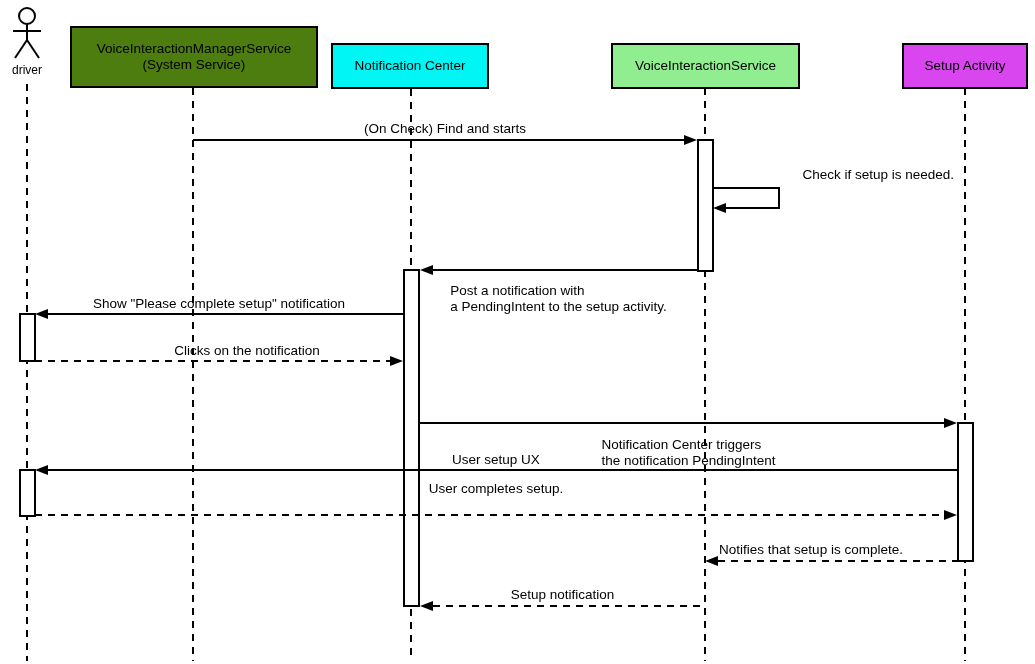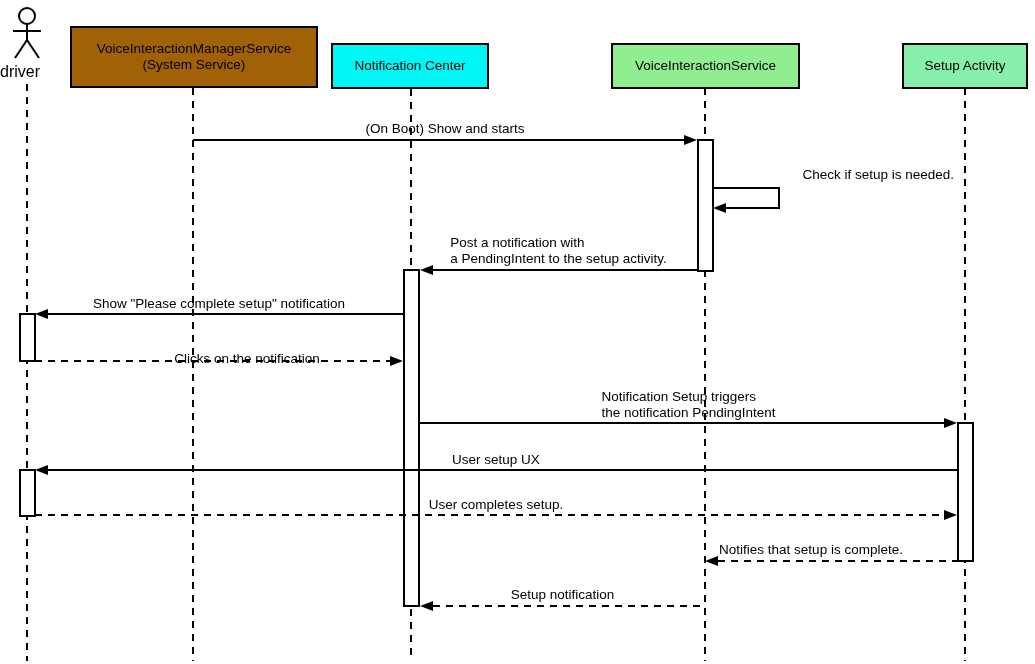--- a/index.html
+++ b/index.html
@@ -41,27 +41,27 @@
   .arr{position:absolute;width:0;height:0;border-top:5px solid transparent;border-bottom:5px solid transparent;z-index:5;}
   .arr-r{border-left:13px solid #000;}
   .arr-l{border-right:13px solid #000;}
   
   .mlabel{
     position:absolute;
     font-size:13.5px;line-height:15.5px;
     text-align:center;white-space:pre-line;
     z-index:6;
   }
-  .mlabel.block{display:flex;justify-content:center;}
+  .mlabel.block{display:flex;justify-content:center;margin-top:48px;}
   .mlabel.block span{text-align:left;white-space:pre-line;display:inline-block;}
   
   .actor-svg{position:absolute;left:8px;top:5px;z-index:4;}
   .actor-label{
     position:absolute;left:0px;top:63px;width:54px;
-    text-align:left;font-size:16px;z-index:4;
+    text-align:center;font-size:12px;z-index:4;
   }
 </style>
 </head>
 <body>
 
 <div class="diagram">
 
   <div class="lifeline" style="left:26px;top:84px;height:577px"></div>
   <div class="lifeline" style="left:192px;top:88px;height:573px"></div>
   <div class="lifeline" style="left:410px;top:89px;height:572px"></div>
@@ -70,34 +70,34 @@
 
   <svg class="actor-svg" width="38" height="56" viewBox="0 0 38 56">
     <circle cx="19" cy="11" r="8" fill="none" stroke="#000" stroke-width="2"></circle>
     <line x1="19" y1="19" x2="19" y2="35" stroke="#000" stroke-width="2"></line>
     <line x1="5" y1="26" x2="33" y2="26" stroke="#000" stroke-width="2"></line>
     <line x1="19" y1="35" x2="7" y2="53" stroke="#000" stroke-width="2"></line>
     <line x1="19" y1="35" x2="31" y2="53" stroke="#000" stroke-width="2"></line>
   </svg>
   <div class="actor-label">driver</div>
 
-  <div class="pbox" style="left: 70px; top: 26px; width: 248px; height: 62px; background: #a16207;">VoiceInteractionManagerService
+  <div class="pbox" style="left: 70px; top: 26px; width: 248px; height: 62px; background: #4d7c0f;">VoiceInteractionManagerService
 (System Service)</div>
   <div class="pbox" style="left: 331px; top: 43px; width: 158px; height: 46px; background: rgb(0, 245, 245);">Notification Center</div>
   <div class="pbox" style="left: 611px; top: 43px; width: 189px; height: 46px; background: rgb(144, 238, 144);">VoiceInteractionService</div>
-  <div class="pbox" style="left: 902px; top: 43px; width: 126px; height: 46px; background: #86efac;">Setup Activity</div>
+  <div class="pbox" style="left: 902px; top: 43px; width: 126px; height: 46px; background: #d946ef;">Setup Activity</div>
 
   <div class="act" style="left:697px;top:139px;height:133px"></div>
   <div class="act" style="left:403px;top:269px;height:338px"></div>
   <div class="act" style="left:19px;top:313px;height:49px"></div>
   <div class="act" style="left:19px;top:469px;height:48px"></div>
   <div class="act" style="left:957px;top:422px;height:140px"></div>
 
   <div>
-    <div class="mlabel" style="left:193px;top:121px;width:504px">(On Boot) Show and starts</div>
+    <div class="mlabel" style="left:193px;top:121px;width:504px">(On Check) Find and starts</div>
     <div class="hline" style="left:193px;top:139px;width:491px"></div>
     <div class="arr arr-r" style="left:684px;top:135px"></div>
   </div>
 
   <div>
     <div class="mlabel" style="left:734px;top:167px;width:220px;text-align:right">Check if setup is needed.</div>
     <div class="hline" style="left:713px;top:187px;width:67px"></div>
     <div class="vline" style="left:778px;top:187px;height:22px"></div>
     <div class="hline" style="left:726px;top:207px;width:54px"></div>
     <div class="arr arr-l" style="left:713px;top:203px"></div>
@@ -112,42 +112,42 @@
     <div class="arr arr-l" style="left:420px;top:265px"></div>
   </div>
 
   <div>
     <div class="mlabel" style="left:35px;top:296px;width:368px">Show "Please complete setup" notification</div>
     <div class="hline" style="left:48px;top:313px;width:355px"></div>
     <div class="arr arr-l" style="left:35px;top:309px"></div>
   </div>
 
   <div>
-    <div class="mlabel" style="left:35px;top:351px;width:424px">Clicks on the notification</div>
+    <div class="mlabel" style="left:35px;top:343px;width:424px">Clicks on the notification</div>
     <div class="hline dashed" style="left:35px;top:360px;width:355px"></div>
     <div class="arr arr-r" style="left:390px;top:356px"></div>
   </div>
 
   <div>
     <div class="mlabel block" style="left:420px;top:389px;width:537px">
-      <span>Notification Setup triggers
+      <span>Notification Center triggers
 the notification PendingIntent</span>
     </div>
     <div class="hline" style="left:420px;top:422px;width:524px"></div>
     <div class="arr arr-r" style="left:944px;top:418px"></div>
   </div>
 
   <div>
     <div class="mlabel" style="left:35px;top:452px;width:922px">User setup UX</div>
     <div class="hline" style="left:48px;top:469px;width:909px"></div>
     <div class="arr arr-l" style="left:35px;top:465px"></div>
   </div>
 
   <div>
-    <div class="mlabel" style="left:35px;top:497px;width:922px">User completes setup.</div>
+    <div class="mlabel" style="left:35px;top:481px;width:922px">User completes setup.</div>
     <div class="hline dashed" style="left:35px;top:514px;width:909px"></div>
     <div class="arr arr-r" style="left:944px;top:510px"></div>
   </div>
 
   <div>
     <div class="mlabel" style="left:685px;top:542px;width:252px">Notifies that setup is complete.</div>
     <div class="hline dashed" style="left:718px;top:560px;width:239px"></div>
     <div class="arr arr-l" style="left:705px;top:556px"></div>
   </div>
 

